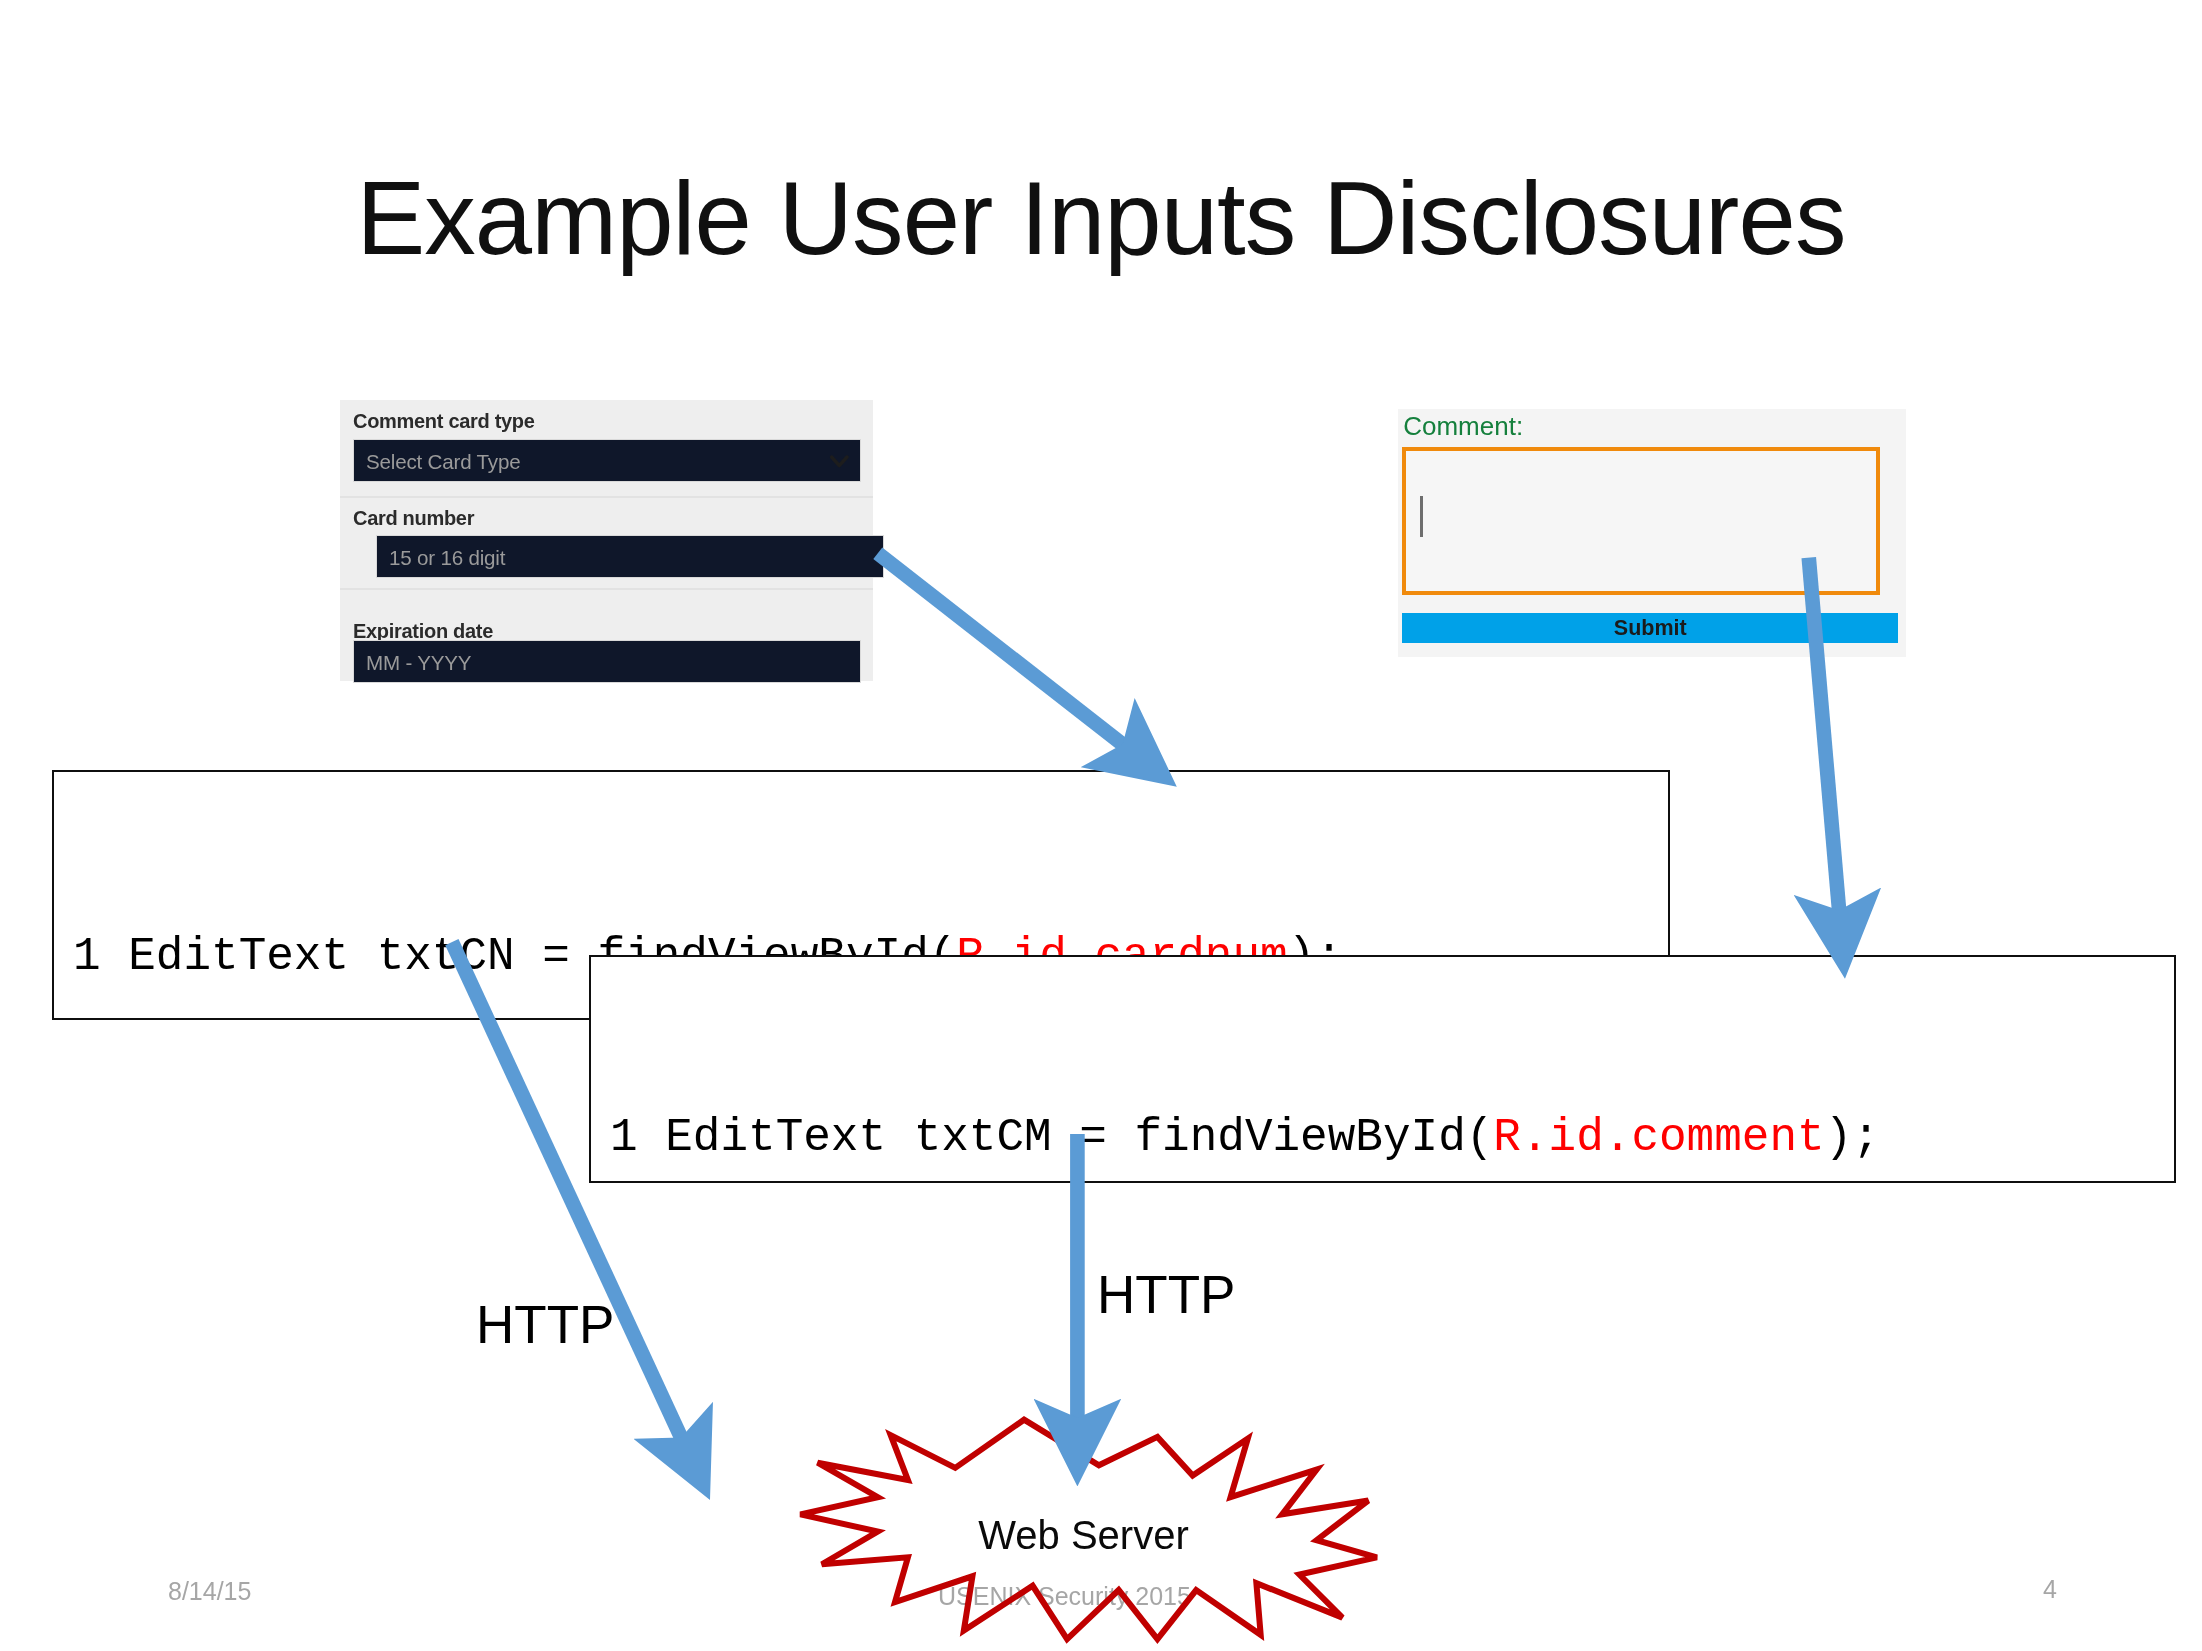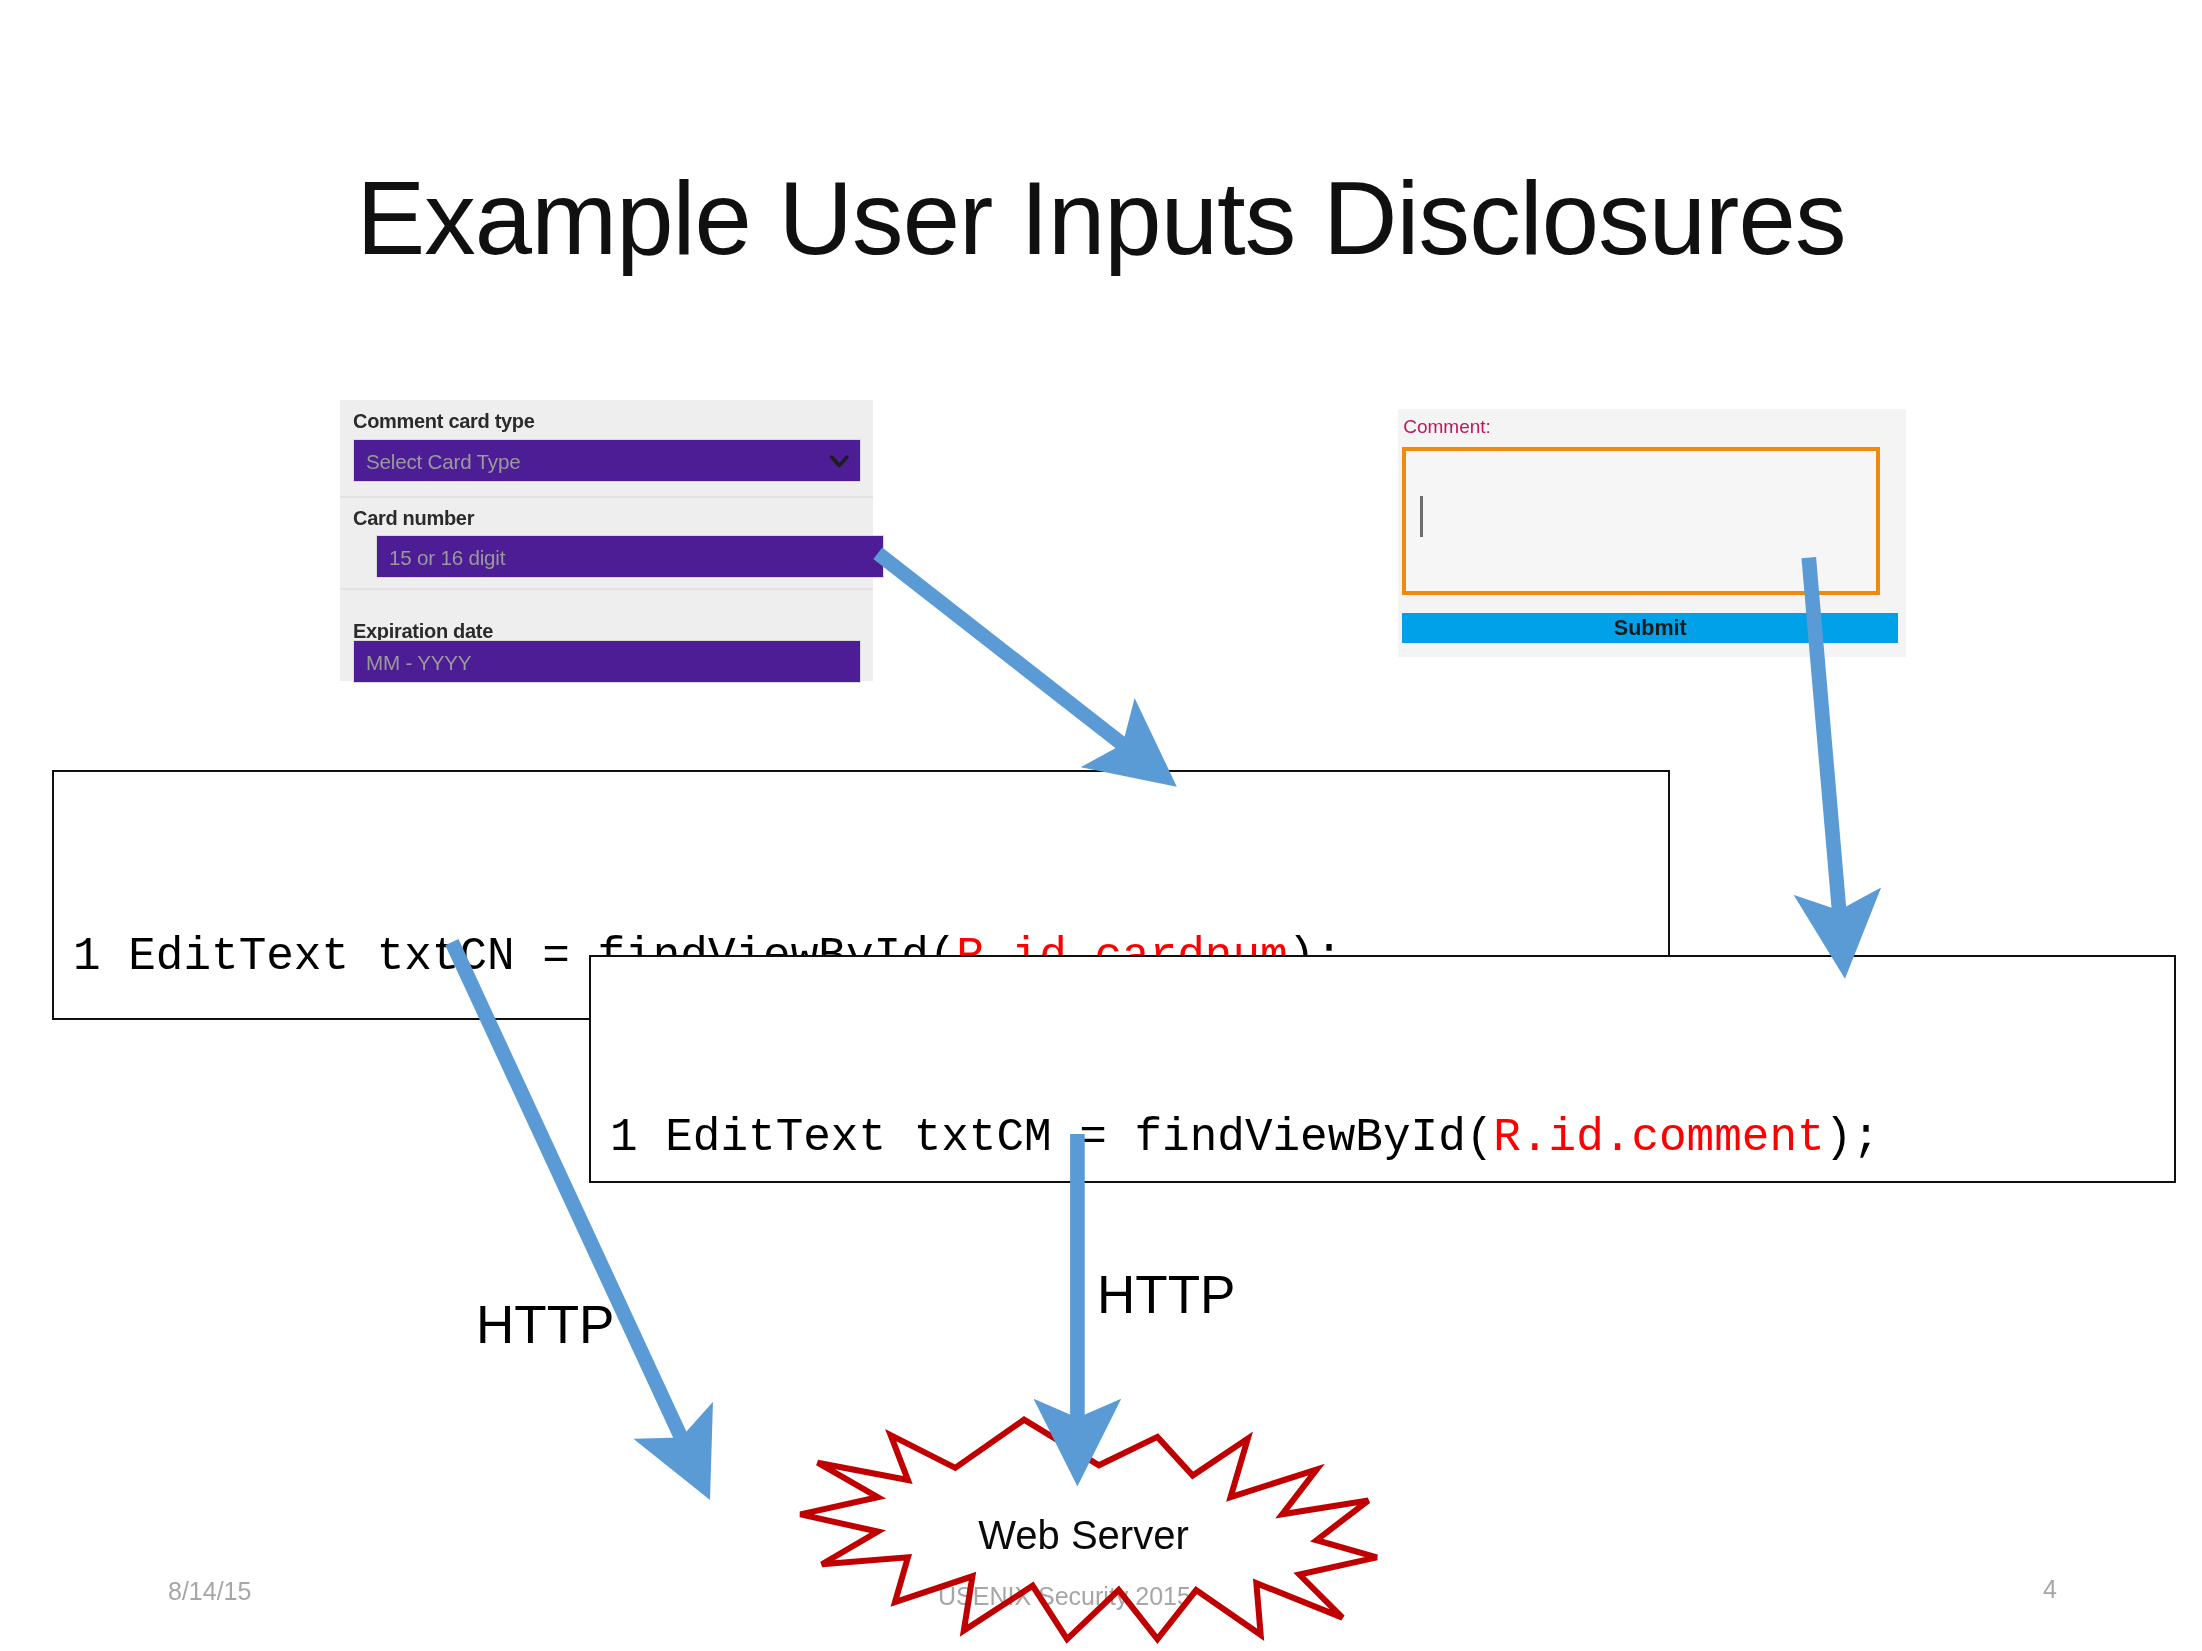--- a/index.html
+++ b/index.html
@@ -62,21 +62,21 @@
     font-size: 20px;
     line-height: 22.4px;
     color: #2b2b2b;
     letter-spacing: -0.3px;
   }
   .cc-field {
     position: absolute;
     left: 13px;
     width: 508px;
     height: 43px;
-    background: #4c1d95;
+    background: #0f172a;
     border: 0.9px solid #d9d9d9;
     box-sizing: border-box;
   }
   .cc-field-text {
     position: absolute;
     left: 12px;
     top: 9.5px;
     font-family: "Liberation Sans", sans-serif;
     font-size: 20.6px;
     line-height: 24px;
@@ -104,23 +104,23 @@
     top: 409px;
     width: 508px;
     height: 248px;
     background: #f4f4f4;
   }
   #comment-label {
     position: absolute;
     left: 5.2px;
     top: 4.3px;
     font-family: "Liberation Sans", sans-serif;
-    font-size: 19px;
+    font-size: 26px;
     line-height: 27.5px;
-    color: #be185d;
+    color: #15803d;
   }
   #comment-textarea {
     position: absolute;
     left: 4.3px;
     top: 38px;
     width: 478px;
     height: 148px;
     background: #f6f6f6;
     border: 4.3px solid #F08A0C;
     box-sizing: border-box;

